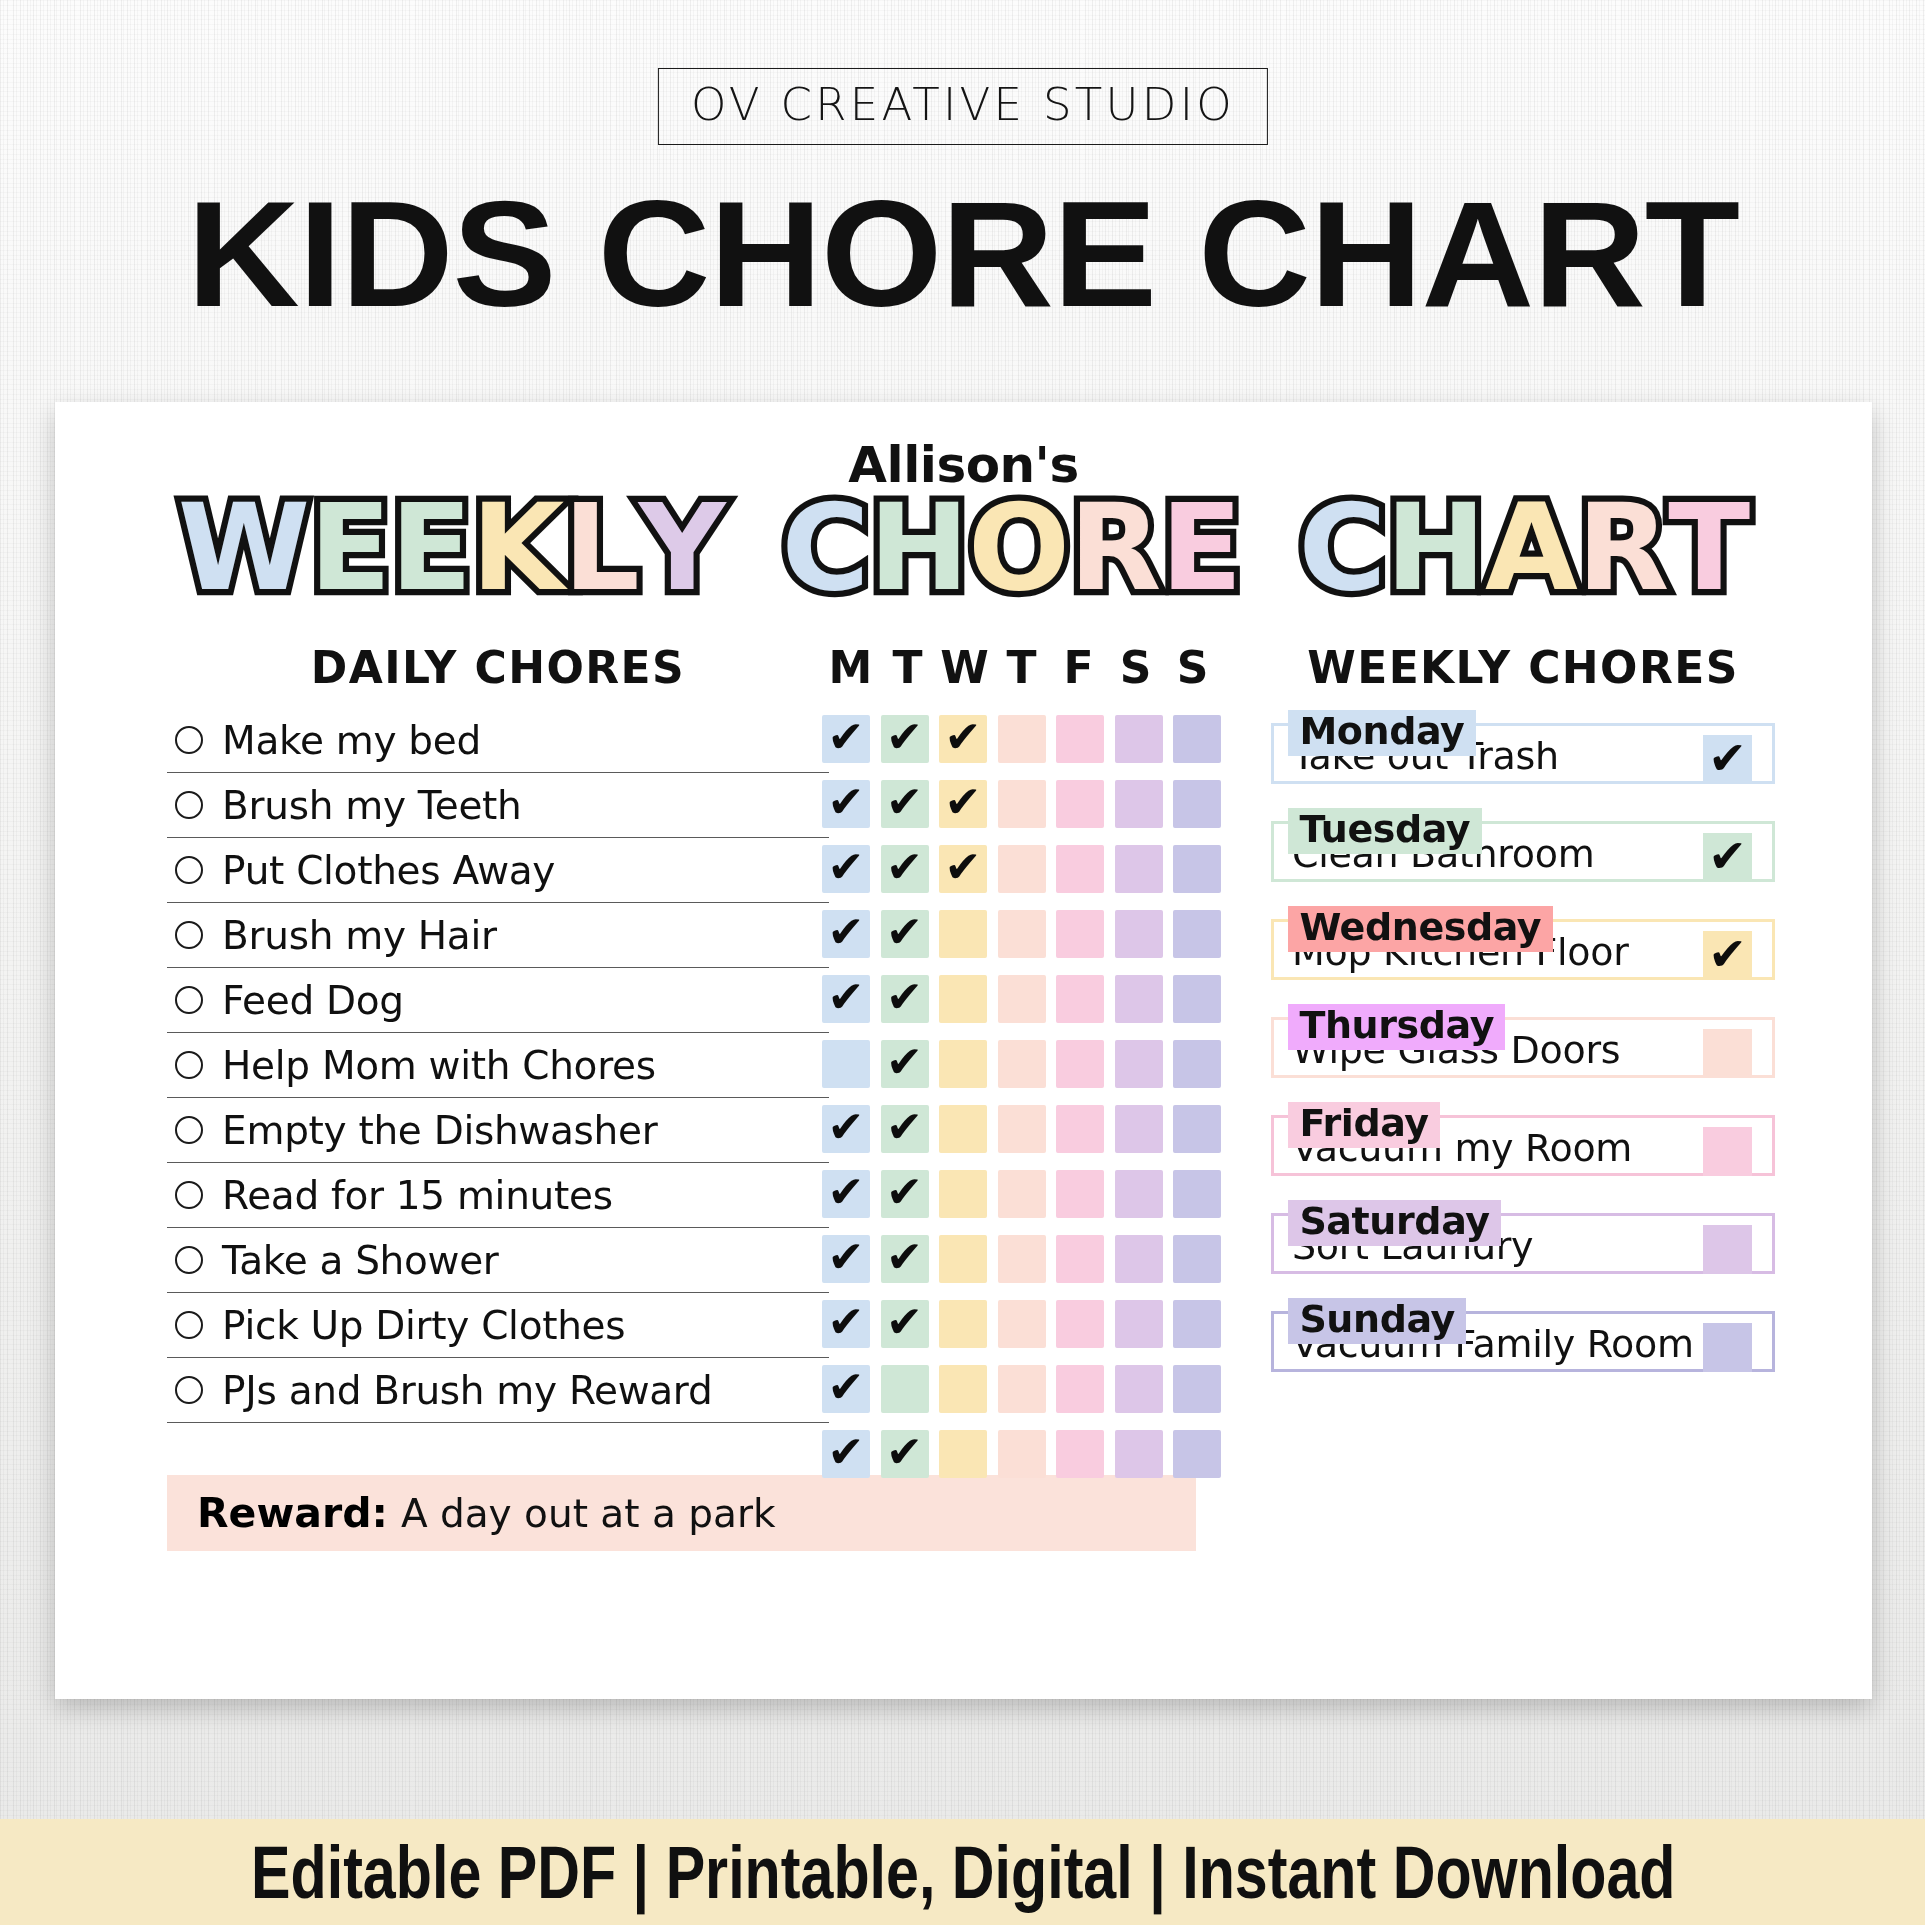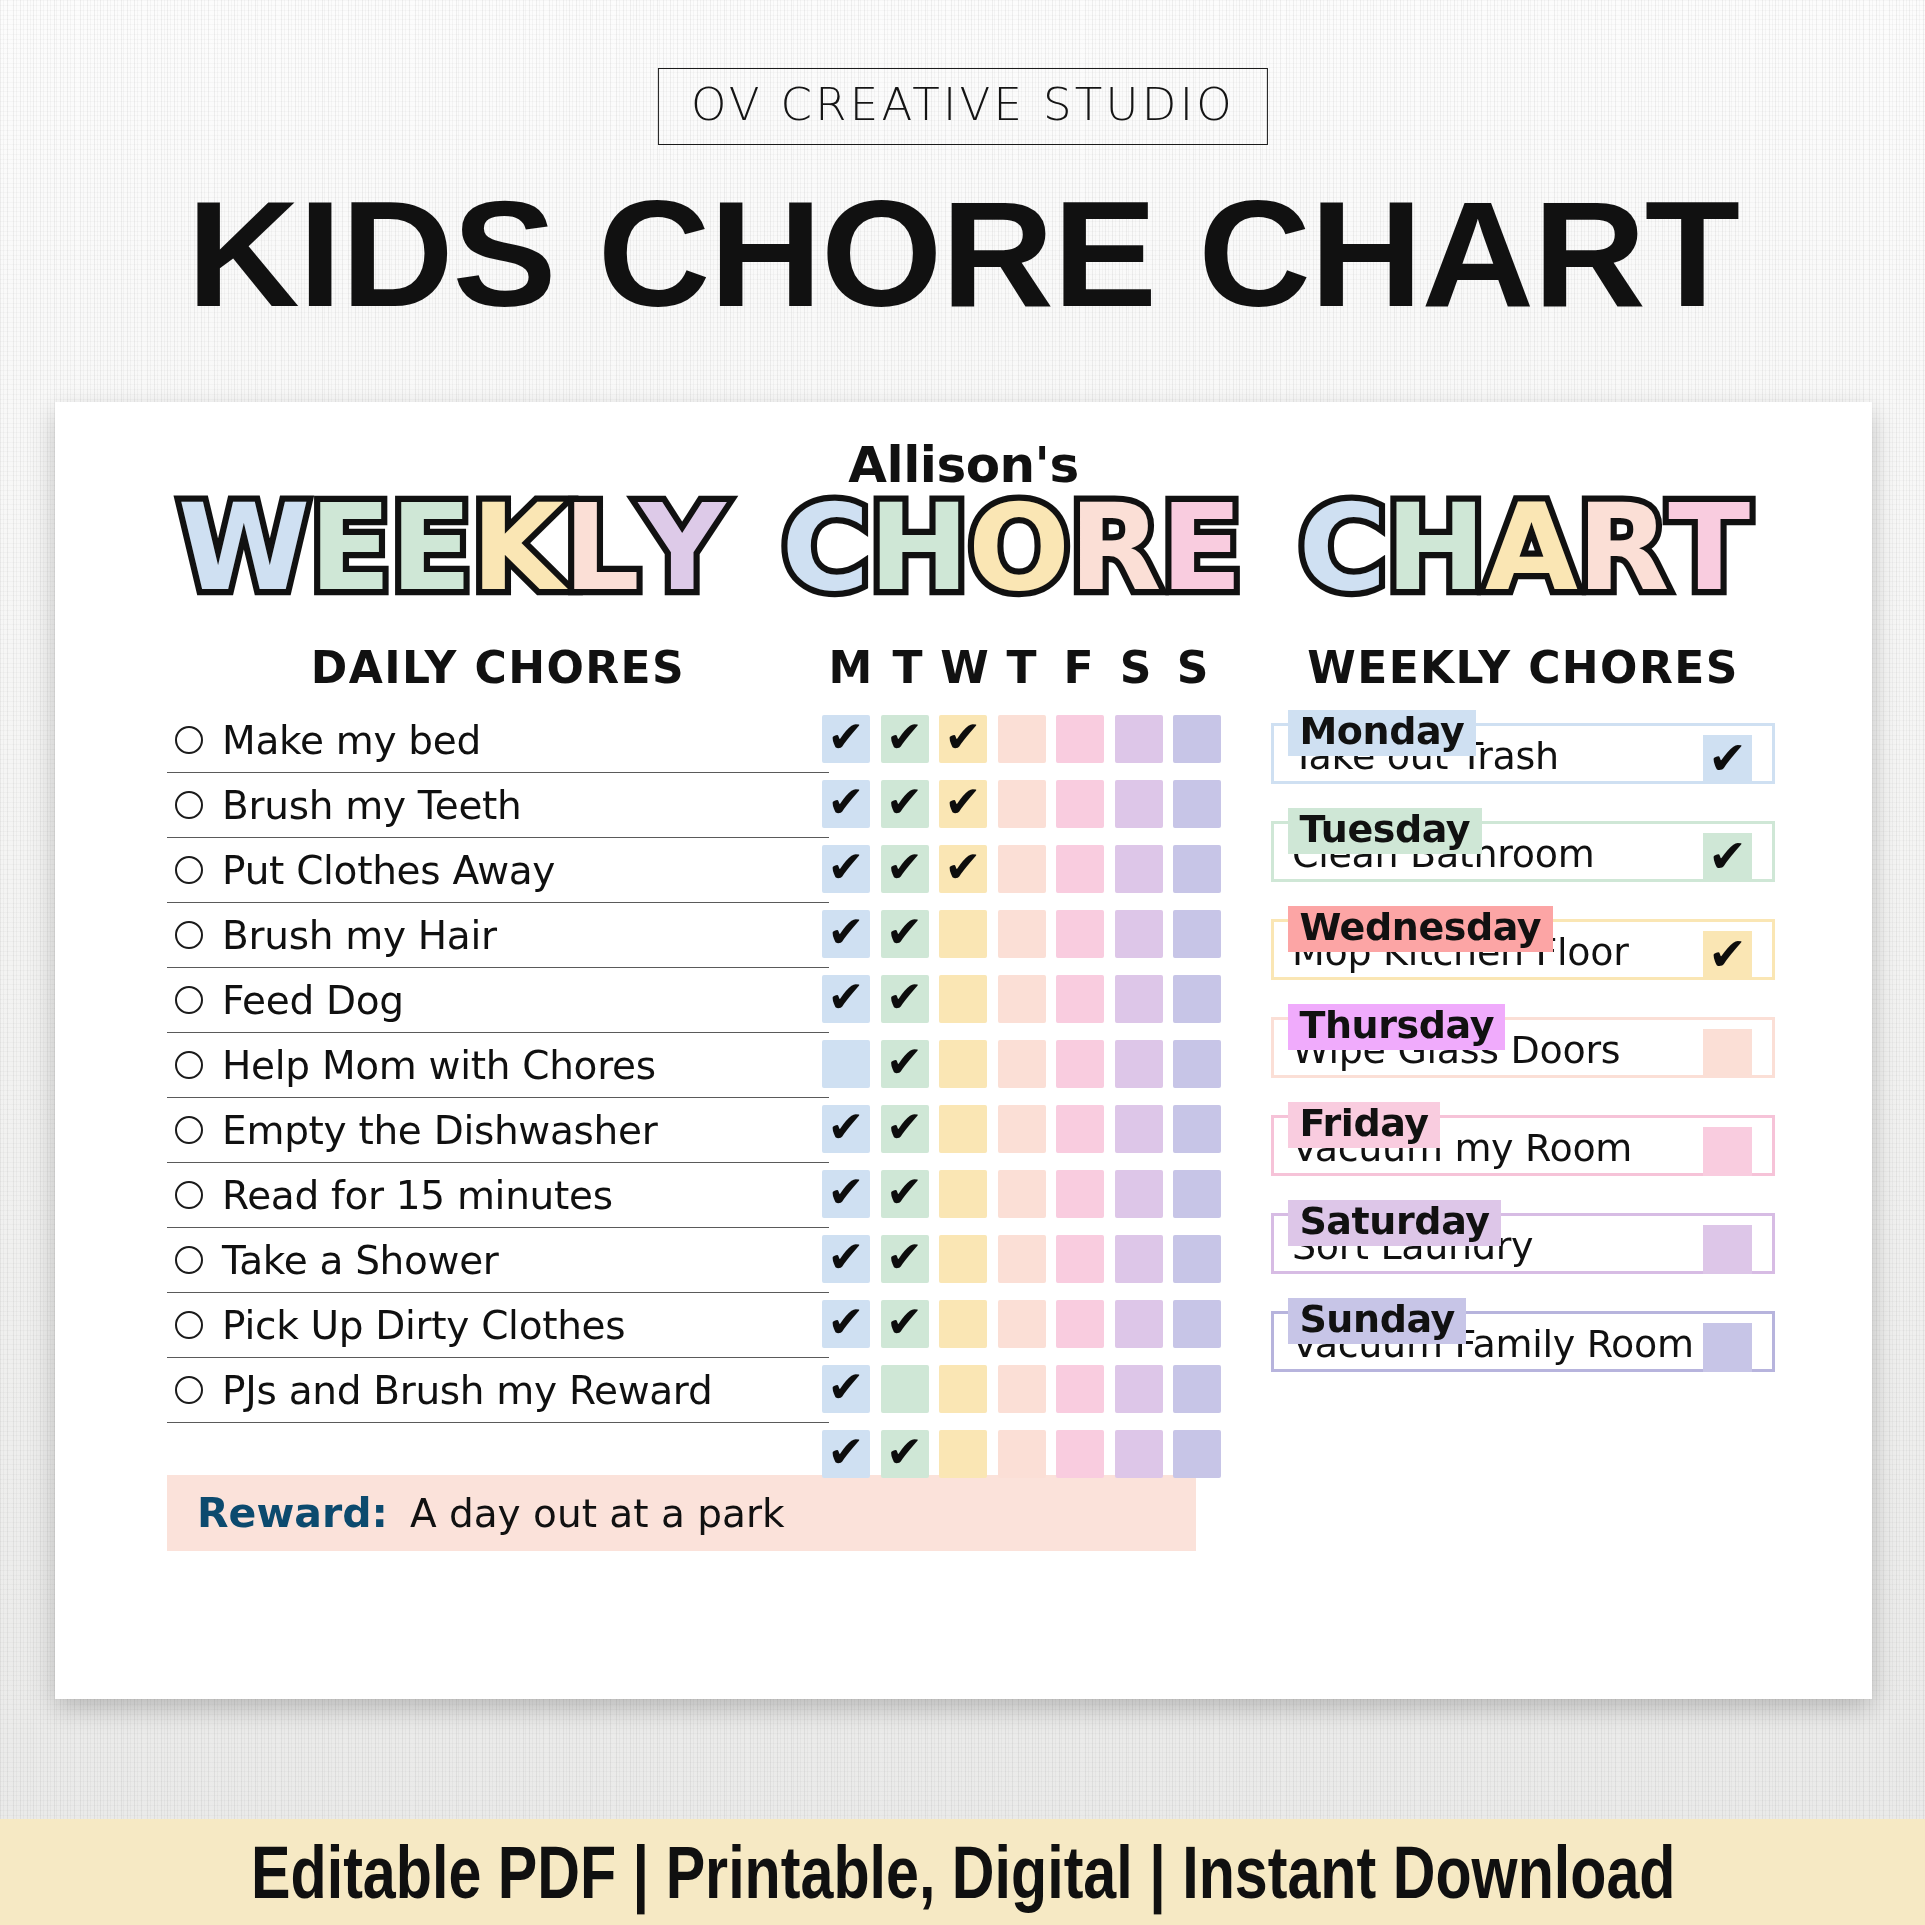--- a/index.html
+++ b/index.html
@@ -130,21 +130,21 @@
   }
 
   
   #reward{
     position:absolute; left:112px; top:833px; width:1029px; height:76px;
     background:#fbe2da;
     display:flex; align-items:center; padding-left:30px;
   }
   #reward-label{
     font-family:"DejaVu Sans", sans-serif; font-weight:700;
-    font-size:41px; color:#0c4a6e; margin-right:22px;
+    font-size:41px; color:#000000; margin-right:13px;
   }
   #reward-value{
     font-family:"DejaVu Sans", sans-serif;
     font-size:39px; color:#111;
   }
 
   
   #week-col{
     position:absolute; left:767px; top:0; width:399px;
   }

